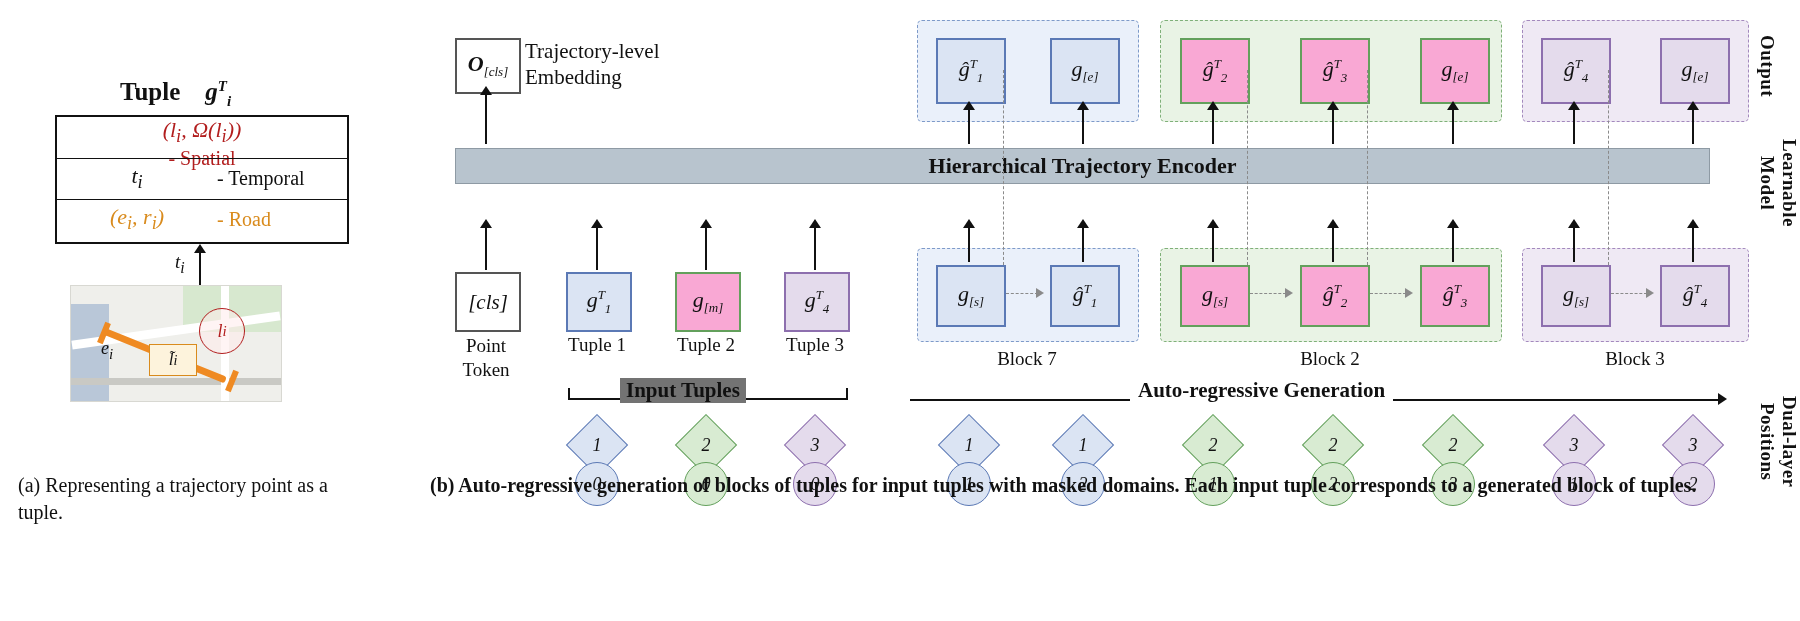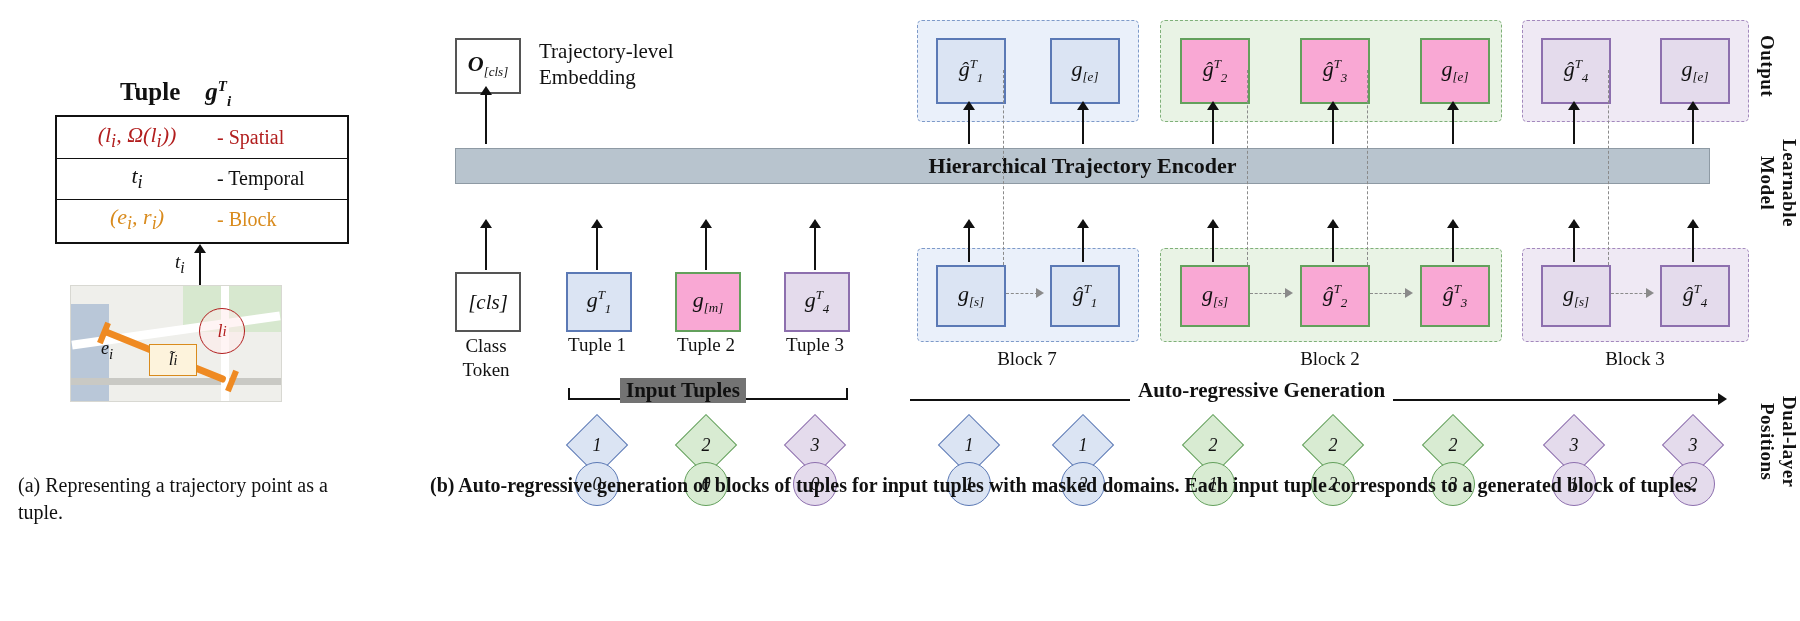--- a/index.html
+++ b/index.html
@@ -143,33 +143,33 @@
 
 <div class="fig">
 
   <div class="abs tuple-title">
     <span>Tuple</span>
     &nbsp;&nbsp;
     <span class="gsym"><span>g</span><span class="sup">T</span><span class="sub">i</span></span>
   </div>
 
   <div class="abs tuple-box">
-    <div class="trow" style="top:0;">
+    <div class="trow" style="top:0;flex-direction:column;">
       <div class="lhs red mono-it">(<i>l</i><sub>i</sub>,&nbsp;Ω(<i>l</i><sub>i</sub>))</div>
       <div class="rhs red">- Spatial</div>
     </div>
     <div class="sep" style="top:41px;"></div>
     <div class="trow" style="top:41px;">
       <div class="lhs mono-it"><i>t</i><sub>i</sub></div>
       <div class="rhs">- Temporal</div>
     </div>
     <div class="sep" style="top:82px;"></div>
     <div class="trow" style="top:82px;">
       <div class="lhs orange mono-it">(<i>e</i><sub>i</sub>,&nbsp;<i>r</i><sub>i</sub>)</div>
-      <div class="rhs orange">- Block</div>
+      <div class="rhs orange">- Road</div>
     </div>
   </div>
 
   <div class="vline" style="left:199px;top:252px;height:34px;"></div>
   <div class="head-up" style="left:194px;top:244px;"></div>
   <div class="abs ti-lbl mono-it"><i>t</i><sub>i</sub></div>
 
   <div class="abs map">
     <div class="green" style="left:112px;top:0;width:98px;height:46px;"></div>
     <div class="blue" style="left:0;top:18px;width:38px;height:97px;"></div>
@@ -186,36 +186,36 @@
     <div class="lt-box mono-it">
         <i>l̃</i>
         <sub>i</sub>
       </div>
     <div class="ei-lbl"><i>e</i><sub>i</sub></div>
   </div>
 
   <div class="nbox grey" style="left:455px;top:38px;width:62px;height:52px;">
     <span><b><i>O</i></b><span class="sub" style="font-size:13px;">[cls]</span></span>
   </div>
-  <div class="abs" style="left:525px;top:38px;font-size:21px;line-height:1.25;margin-left:14px;">
+  <div class="abs" style="left:525px;top:38px;font-size:21px;line-height:1.25;">
     <div>Trajectory-level</div>
     <div>Embedding</div>
   </div>
   <div class="vline" style="left:485px;top:92px;height:52px;"></div>
   <div class="head-up" style="left:480px;top:86px;"></div>
 
   <div class="bar top">Hierarchical Trajectory Encoder</div>
 
   <div class="nbox grey" style="left:455px;top:272px;width:62px;height:56px;">
     <span style="font-size:21px;">[<i>cls</i>]</span>
   </div>
   <div class="vline" style="left:485px;top:226px;height:44px;"></div>
   <div class="head-up" style="left:480px;top:219px;"></div>
   <div class="abs lbl" style="left:440px;top:334px;width:92px;line-height:1.25;">
-    <div>Class</div>
+    <div>Point</div>
     <div>Token</div>
   </div>
 
   <div class="nbox blue" style="left:566px;top:272px;width:62px;height:56px;">
     <span><i>g</i><span class="sup" style="font-size:13px;">T</span><span class="sub" style="font-size:13px;">1</span></span>
   </div>
   <div class="vline" style="left:596px;top:226px;height:44px;"></div>
   <div class="head-up" style="left:591px;top:219px;"></div>
   <div class="abs lbl" style="left:550px;top:334px;width:94px;">Tuple 1</div>
 

